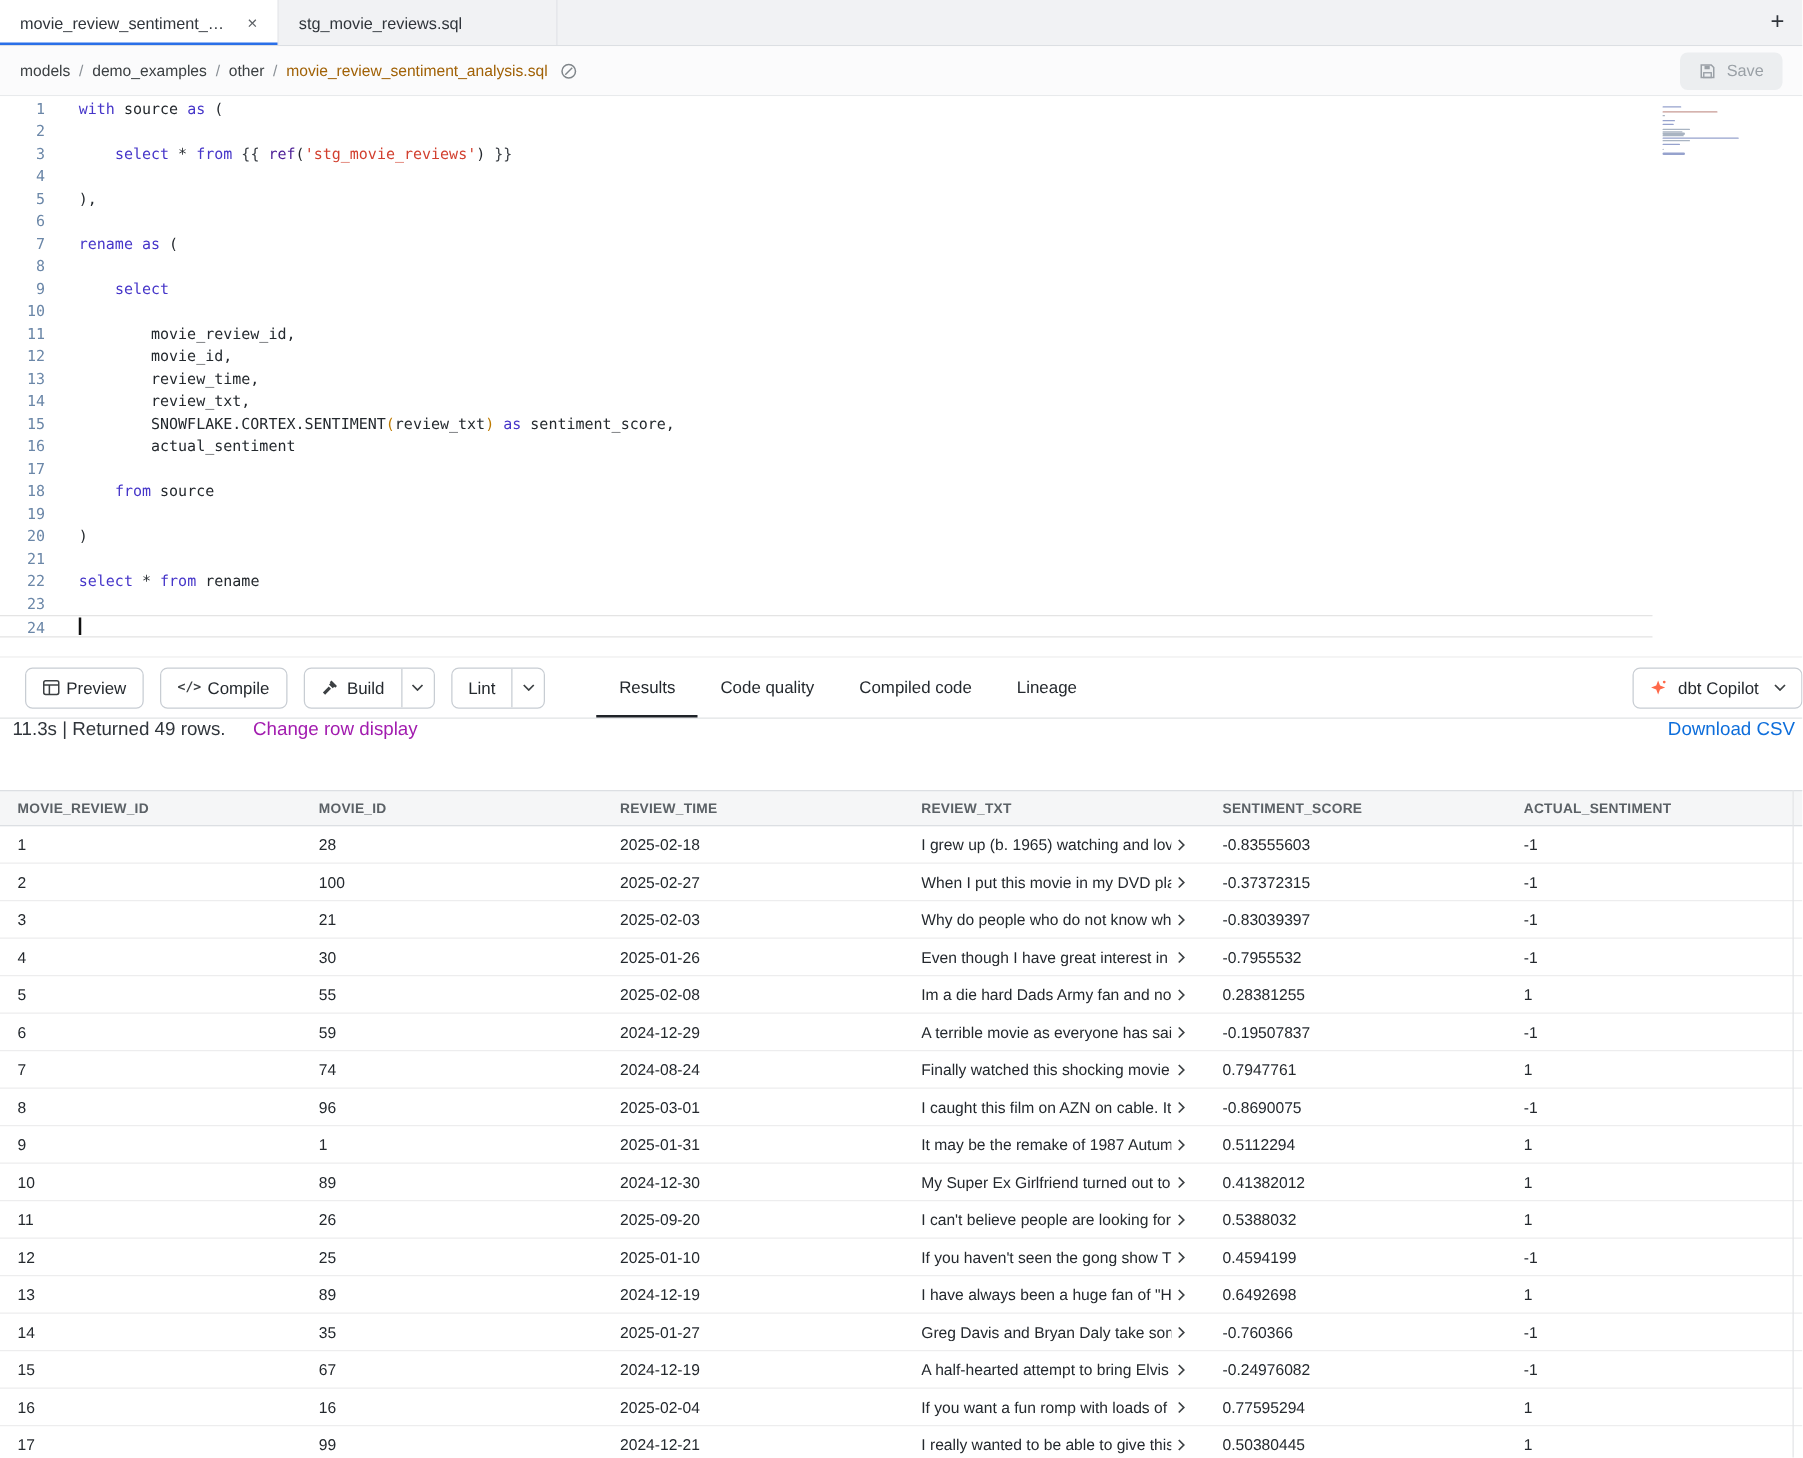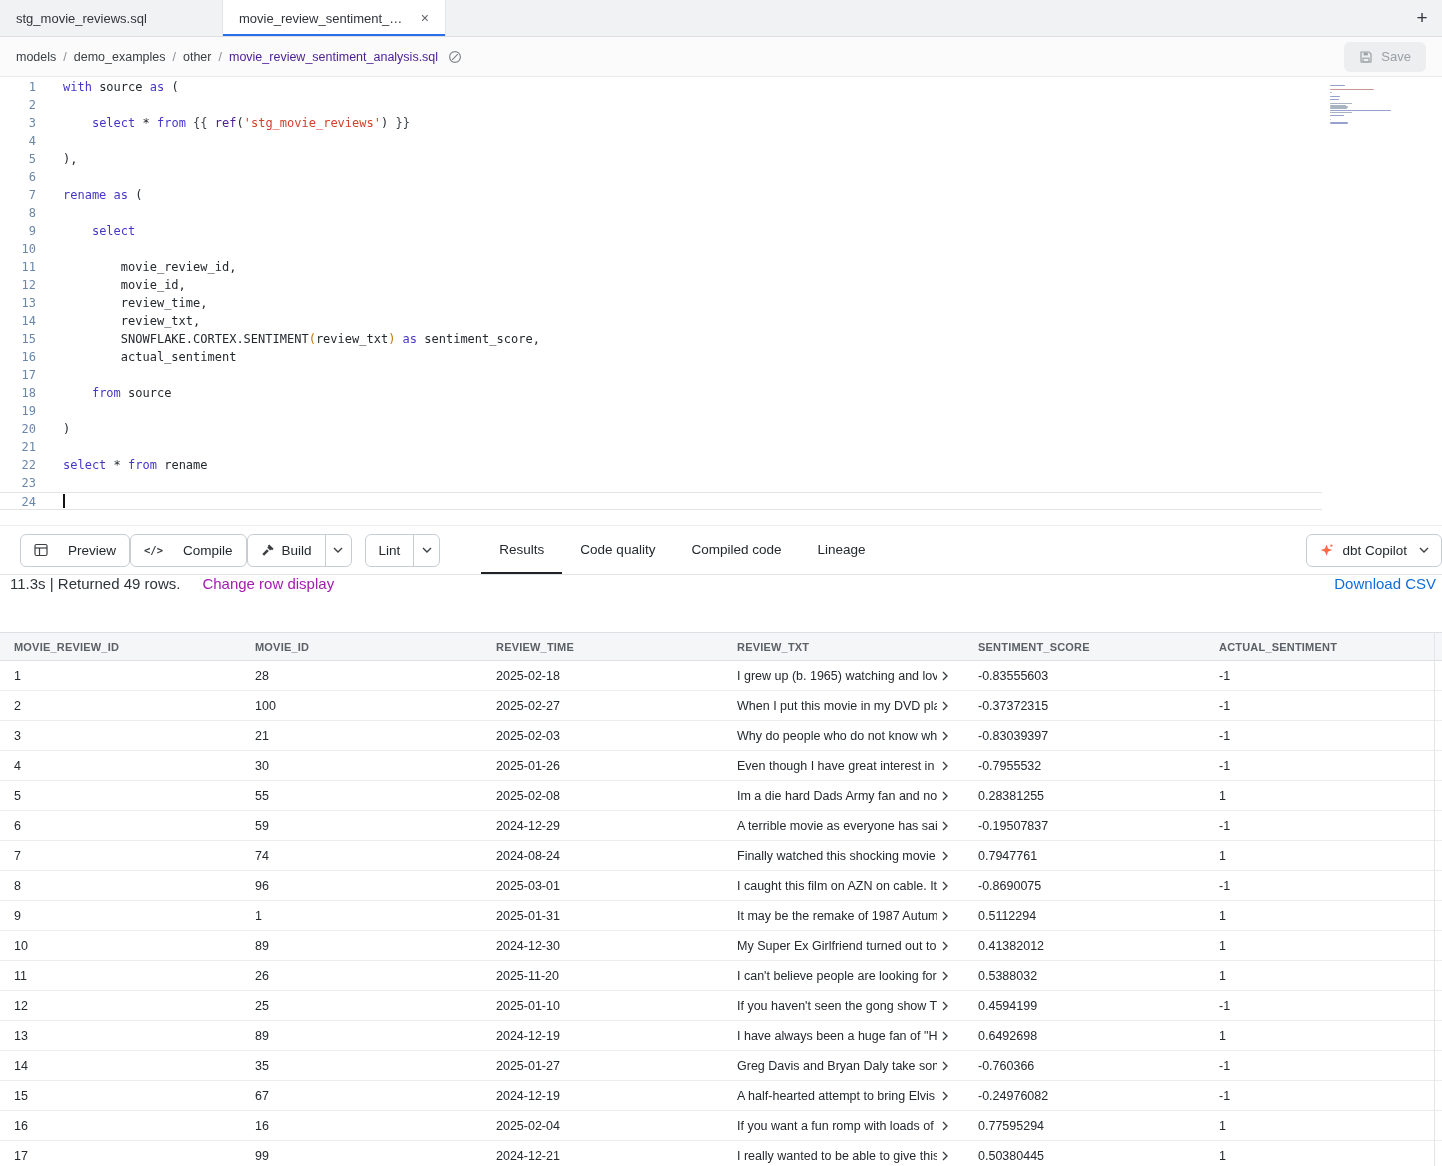--- a/index.html
+++ b/index.html
@@ -15,21 +15,21 @@
   .tab.active{background:#fff;font-weight:500}
   .tab.active::after{content:"";position:absolute;left:0;right:0;bottom:0;height:2px;background:#2a6fe8}
   .tab-close{margin-left:10px;color:#5f6368;font-size:14px;line-height:1}
   .newtab{margin-left:auto;width:40px;display:flex;align-items:center;justify-content:center;
     font-size:19px;color:#30353b;cursor:pointer}
 
   
   .crumbbar{height:40px;background:#fbfbfc;border-bottom:1px solid #e8eaec;display:flex;align-items:center;
     padding:0 16px;font-size:12.5px;color:#3c4043}
   .crumb{cursor:pointer}
-  .crumb:last-of-type{color:#4c1d95}
+  .crumb:last-of-type{color:#a16207}
   .crumb-sep{margin:0 7px;color:#8a9096}
   .crumb-icon{margin-left:10px;display:flex;align-items:center;cursor:pointer}
   .save-btn{margin-left:auto;display:flex;align-items:center;gap:8px;background:#eceef0;color:#9aa0a6;
     border:none;border-radius:6px;height:30px;padding:0 15px;font-size:13px}
 
   
   .editor{position:relative;height:448px;background:#fff;overflow:hidden;padding-top:1px;
     font-family:"DejaVu Sans Mono","Liberation Mono",monospace;font-size:12px}
   .eline{display:flex;height:18px;line-height:18px;width:1322px}
   .eline.active{border-top:1px solid #e4e4e4;border-bottom:1px solid #e4e4e4}
@@ -41,22 +41,22 @@
   .tk-jj{color:#3d4248}
   .tk-pr{color:#bd7a00}
   .tk-tx{color:#24292e}
   .cursor{display:inline-block;width:1.5px;height:14px;background:#111;vertical-align:-2px}
   .minimap{position:absolute;top:8px;right:46px;width:66px}
   .mm-bar{height:1.2px;margin-bottom:0.6px;border-radius:1px}
 
   
   .actionbar{height:50px;display:flex;align-items:center;border-top:1px solid #ececec;
     border-bottom:1px solid #e1e3e5;padding-left:20px;background:#fff}
-  .btn{display:flex;align-items:center;gap:20px;height:33px;padding:0 13px;border:1px solid #c8cdd3;
-    border-radius:6px;background:#fff;font-size:13.5px;color:#24292e;cursor:pointer;
+  .btn{display:flex;align-items:center;gap:5px;height:33px;padding:0 13px;border:1px solid #c8cdd3;
+    border-radius:6px;background:#fff;font-size:13.5px;color:#24292e;margin-right:13px;cursor:pointer;
     font-family:"Liberation Sans",sans-serif}
   .code-glyph{font-family:"DejaVu Sans Mono",monospace;font-size:10.5px;color:#3c4043;font-weight:bold}
   .split{display:flex;margin-right:13px;border:1px solid #c8cdd3;border-radius:6px;overflow:hidden;background:#fff}
   .split .main{display:flex;align-items:center;gap:7px;height:31px;padding:0 13px;font-size:13.5px;cursor:pointer}
   .split .chev{width:26px;display:flex;align-items:center;justify-content:center;border-left:1px solid #c8cdd3;cursor:pointer}
   .rtabs{display:flex;height:100%;margin-left:28px}
   .rtab{display:flex;align-items:center;padding:0 18px;font-size:13.5px;color:#24292e;
     border-bottom:2px solid transparent;cursor:pointer}
   .rtab.active{border-bottom-color:#1f2328}
   .copilot{margin-left:auto;display:flex;align-items:center;gap:8px;height:33px;padding:0 12px;
@@ -79,26 +79,26 @@
   .td.review{display:flex;align-items:center;justify-content:space-between;padding-right:14px}
   .td.review .txt{overflow:hidden;white-space:nowrap;max-width:200px}
   .expand{display:flex;align-items:center;cursor:pointer}
   .rail{position:absolute;top:0;bottom:-600px;left:1434px;width:1px;background:#e3e5e8}
 </style>
 </head>
 <body>
 
 <div class="tabbar">
   <div class="tabs-left">
-      <div class="tab">
-        <span class="tab-label">stg_movie_reviews.sql</span>
-      </div>
       <div class="tab active">
         <span class="tab-label">movie_review_sentiment_…</span>
         <span class="tab-close">×</span>
+      </div>
+      <div class="tab">
+        <span class="tab-label">stg_movie_reviews.sql</span>
       </div>
     </div>
   <div class="newtab">+</div>
 </div>
 
 <div class="crumbbar">
   <span style="display:flex;align-items:flex-end">
       <span class="crumb">models</span>
       <span class="crumb-sep">/</span>
       <span class="crumb">demo_examples</span>
@@ -486,21 +486,21 @@
               <path d="M3 1l4 4-4 4" fill="none" stroke="#3c4043" stroke-width="1.4"></path>
             </svg>
           </span>
         </div>
         <div class="td">0.41382012</div>
         <div class="td">1</div>
       </div>
       <div class="trow">
         <div class="td">11</div>
         <div class="td">26</div>
-        <div class="td">2025-11-20</div>
+        <div class="td">2025-09-20</div>
         <div class="td review">
           <span class="txt">I can't believe people are looking for a …</span>
           <span class="expand">
             <svg width="10" height="10" viewBox="0 0 10 10">
               <path d="M3 1l4 4-4 4" fill="none" stroke="#3c4043" stroke-width="1.4"></path>
             </svg>
           </span>
         </div>
         <div class="td">0.5388032</div>
         <div class="td">1</div>

